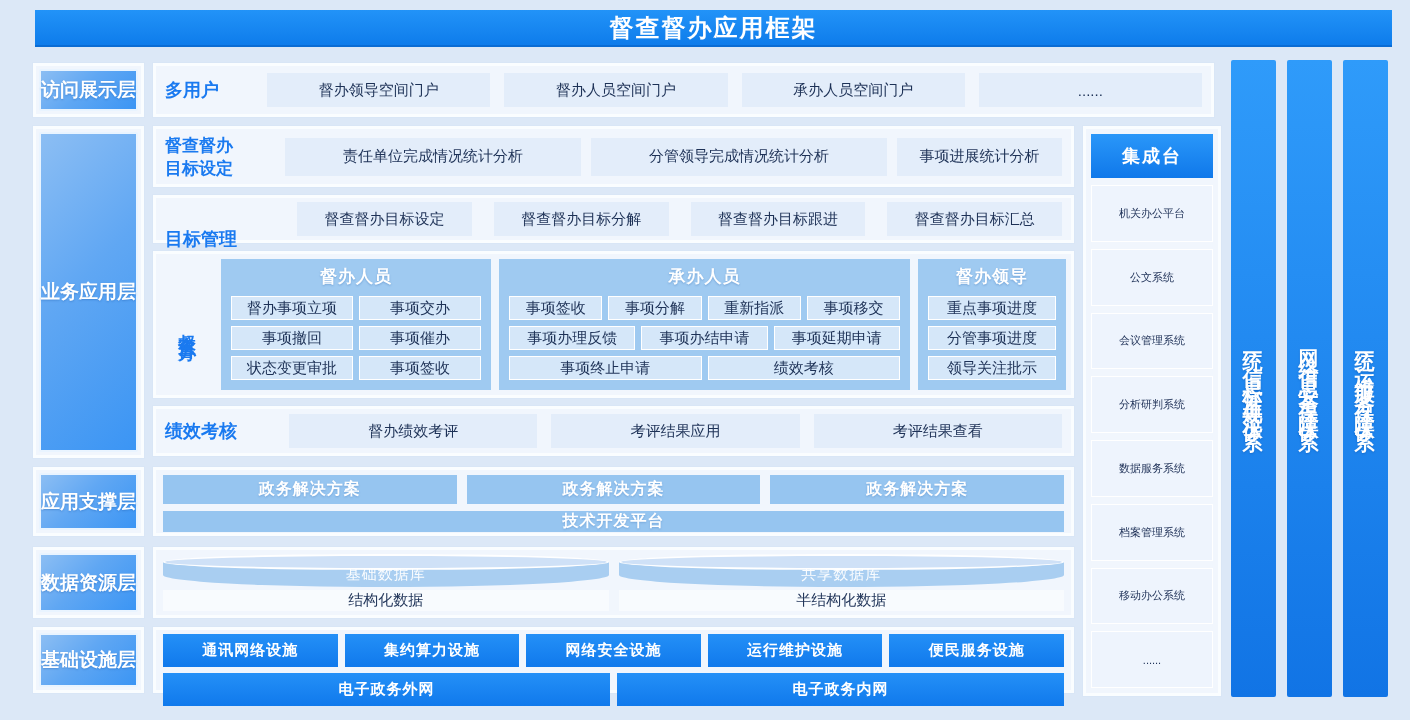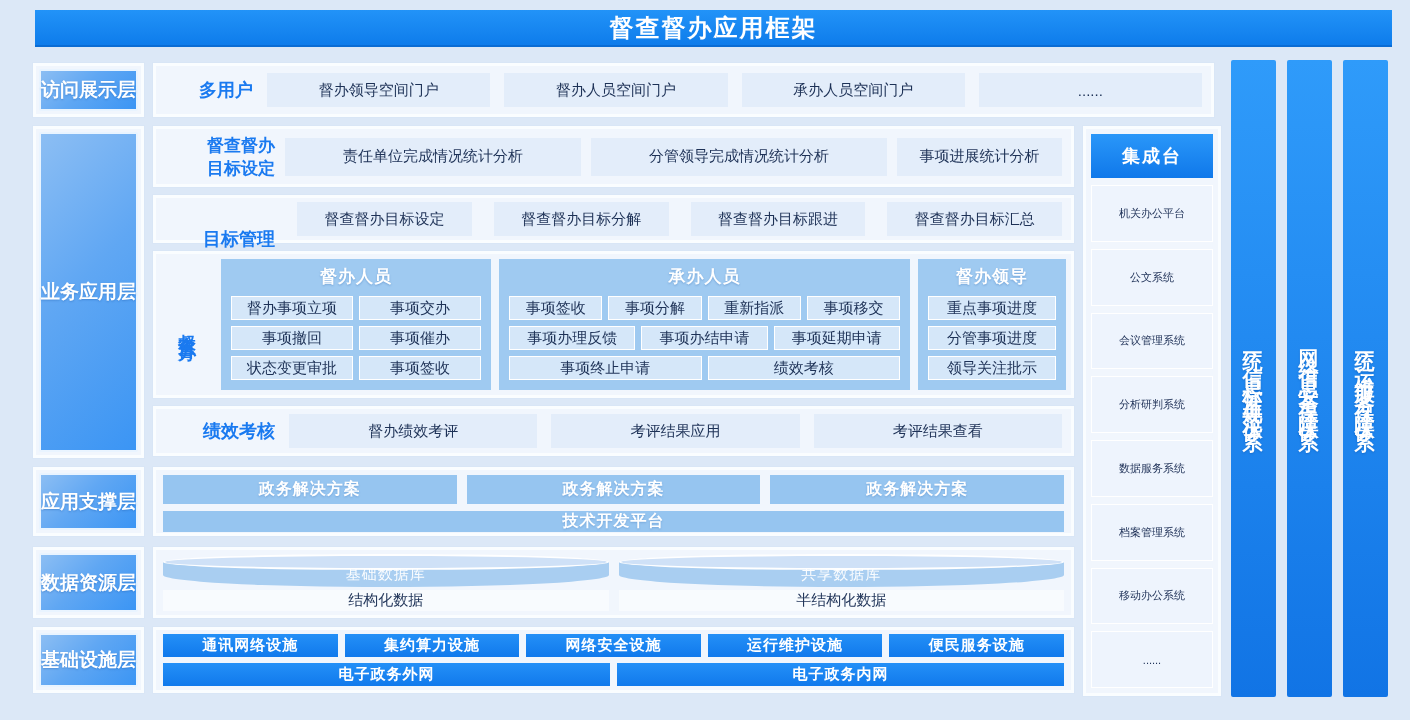--- a/index.html
+++ b/index.html
@@ -40,21 +40,21 @@
     background:linear-gradient(135deg,#8cbef3 0%,#60a7f3 45%,#3b95f4 100%);
     border:2px solid #e9f4ff; border-radius:2px;
     color:#fff; font-size:19px; font-weight:bold;
     display:flex; align-items:center; justify-content:center;
     white-space:nowrap; text-shadow:0 1px 2px rgba(20,80,160,.35);
   }
 
   
   .blue-label {
     color:#1a7af0; font-weight:bold; font-size:18px;
-    text-align:right; white-space:nowrap; flex:0 0 auto;
+    text-align:left; white-space:nowrap; flex:0 0 auto;
   }
   .two-line { font-size:17px; line-height:23px; width:110px; }
   .v-label {
     writing-mode:vertical-rl; text-orientation:upright;
     letter-spacing:3px; width:52px; font-size:18px;
     display:flex; align-items:center; justify-content:center;
   }
 
   
   .chip {
@@ -105,21 +105,21 @@
   .db-type {
     height:24px; background:#f8fbfe; color:#1d3156; font-size:15px;
     display:flex; align-items:center; justify-content:center;
   }
 
   
   .infra-row { display:flex; gap:7px; }
   .infra-box {
     background:linear-gradient(180deg,#2490f7,#1079ec);
     color:#fff; font-weight:bold; font-size:15px;
-    height:23px; flex:1 1 0; display:flex; align-items:center; justify-content:center;
+    height:33px; flex:1 1 0; display:flex; align-items:center; justify-content:center;
     letter-spacing:1px;
   }
 
   
   .int-col { left:1082px; top:125px; width:140px; height:572px; gap:7px; padding:8px; }
   .int-header {
     background:linear-gradient(180deg,#2a97f9,#0f78ea);
     color:#fff; font-weight:bold; font-size:18px; height:44px; flex:0 0 44px;
     display:flex; align-items:center; justify-content:center; letter-spacing:2px;
   }

